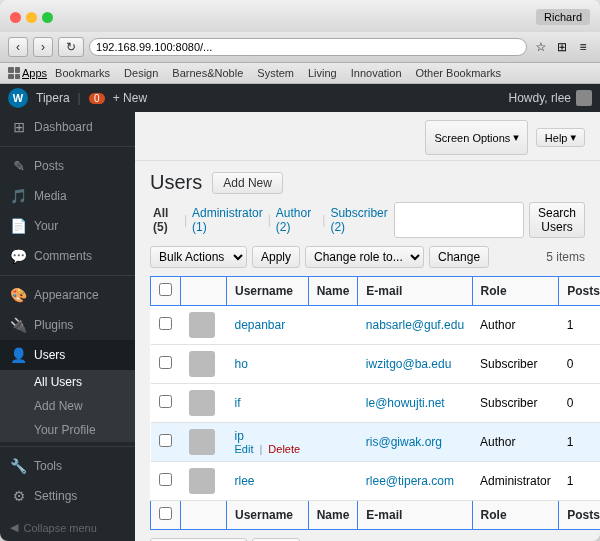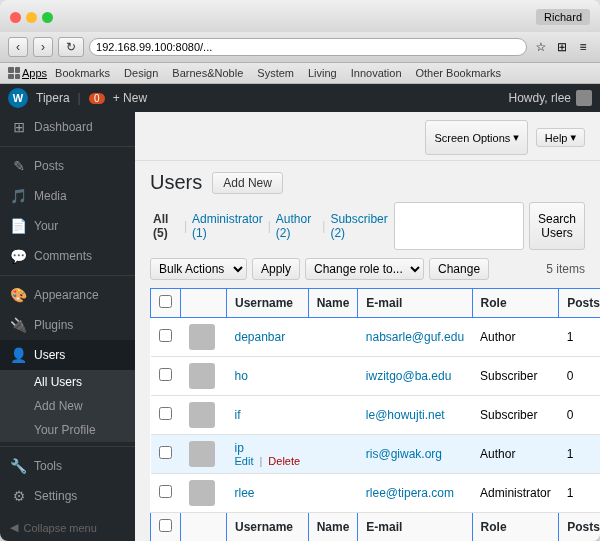--- a/index.html
+++ b/index.html
@@ -67,21 +67,21 @@
     .page-title { font-size: 20px; font-weight: 400; color: #23282d; }
     .add-new-btn { background: linear-gradient(to bottom, #fafafa, #e8e8e8); border: 1px solid #ccc; border-radius: 3px; padding: 3px 10px; font-size: 12px; cursor: pointer; color: #333; text-decoration: none; }
 
     
     .filter-tabs { display: flex; align-items: center; margin-bottom: 8px; font-size: 12px; gap: 2px; }
     .filter-tab { color: #0073aa; cursor: pointer; padding: 2px 3px; }
     .filter-tab.active { color: #333; font-weight: 600; }
     .filter-sep { color: #ccc; }
     .filter-search { margin-left: auto; display: flex; gap: 5px; }
     .filter-search input { border: 1px solid #ccc; padding: 3px 6px; font-size: 12px; border-radius: 3px; width: 130px; }
-    .search-users-btn { background: linear-gradient(to bottom, #fafafa, #e8e8e8); border: 1px solid #ccc; border-radius: 3px; padding: 9px 8px; font-size: 12px; cursor: pointer; }
+    .search-users-btn { background: linear-gradient(to bottom, #fafafa, #e8e8e8); border: 1px solid #ccc; border-radius: 3px; padding: 3px 8px; font-size: 12px; cursor: pointer; }
 
     
     .bulk-bar { display: flex; align-items: center; gap: 5px; margin-bottom: 8px; }
     .bulk-select { border: 1px solid #ccc; border-radius: 3px; padding: 2px 4px; font-size: 12px; background: linear-gradient(to bottom, #fafafa, #e8e8e8); }
     .bulk-apply-btn { background: linear-gradient(to bottom, #fafafa, #e8e8e8); border: 1px solid #ccc; border-radius: 3px; padding: 3px 8px; font-size: 12px; cursor: pointer; }
     .role-select { border: 1px solid #ccc; border-radius: 3px; padding: 2px 4px; font-size: 12px; background: linear-gradient(to bottom, #fafafa, #e8e8e8); }
     .change-btn { background: linear-gradient(to bottom, #fafafa, #e8e8e8); border: 1px solid #ccc; border-radius: 3px; padding: 3px 8px; font-size: 12px; cursor: pointer; }
     .items-count { margin-left: auto; font-size: 12px; color: #555; }
 
     

